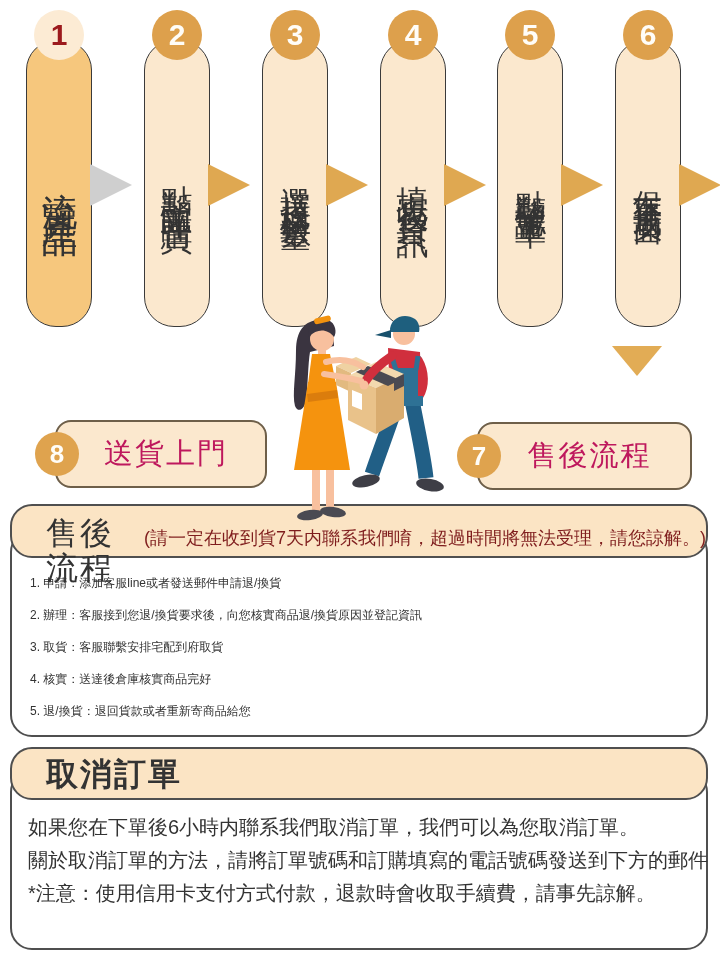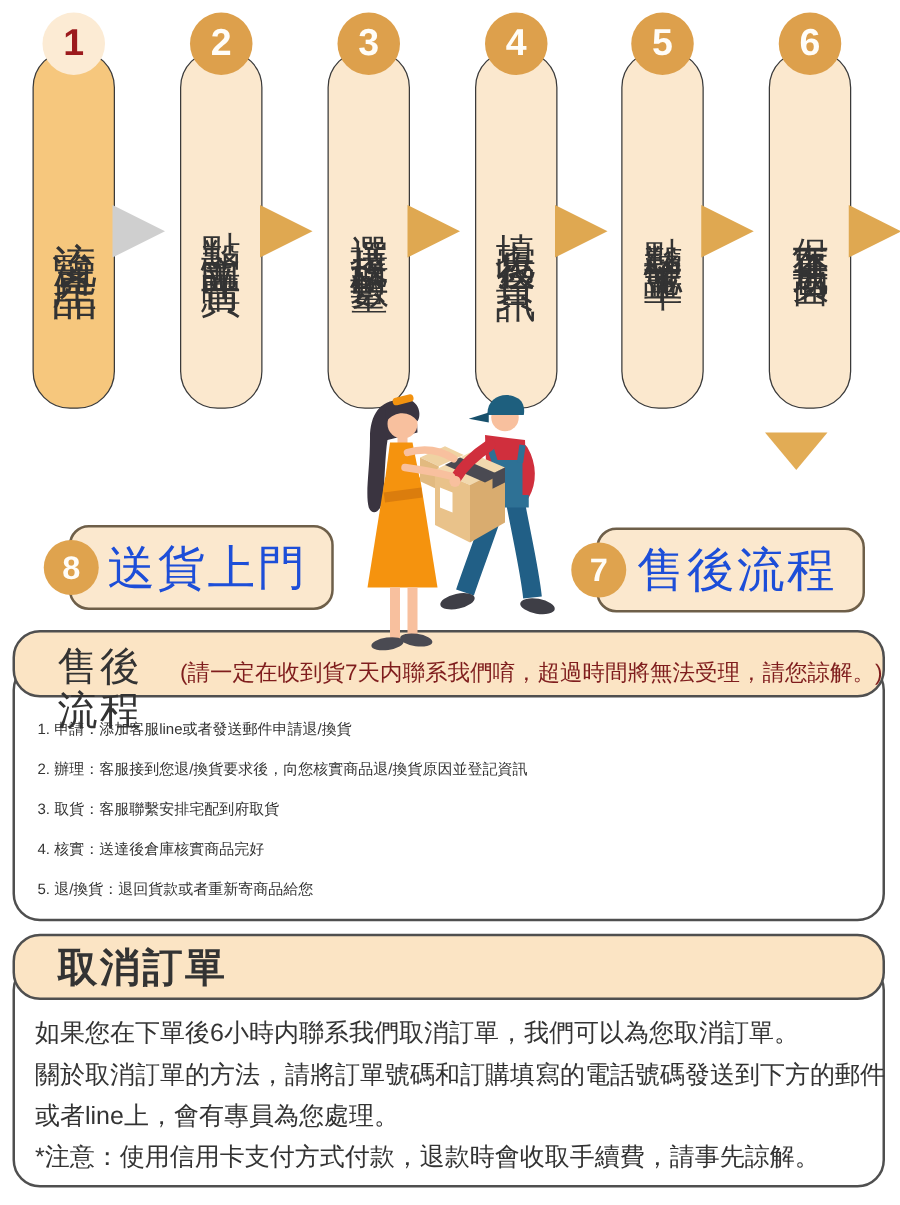--- a/index.html
+++ b/index.html
@@ -34,21 +34,21 @@
               border-top:30px solid #E2AC55;}
 
   
   .h-pill{position:absolute;height:64px;background:#FBE8CE;border:2px solid #6E5F49;border-radius:16px;
           display:flex;align-items:center;justify-content:center;}
   .p8{left:55px;top:420px;width:208px;}
   .p7{left:477px;top:422px;width:211px;}
   .h-num{position:absolute;left:-22px;top:50%;transform:translateY(-50%);width:44px;height:44px;
          border-radius:50%;background:#DFA34E;color:#fffdf8;font-weight:bold;font-size:26px;
          display:flex;align-items:center;justify-content:center;}
-  .h-label{font-size:38px;letter-spacing:2px;color:#1d4ed8;padding-left:10px;}
+  .h-label{font-size:29px;letter-spacing:2px;color:#be185d;padding-left:10px;}
 
   
   .section-box{position:absolute;left:10px;width:698px;background:#fff;border:2px solid #4F4F4F;border-radius:22px;box-sizing:border-box;}
   .after-box{top:530px;height:207px;}
   .cancel-box{top:770px;height:180px;}
   .section-header{position:absolute;left:10px;width:698px;background:#FBE4C4;border:2px solid #4F4F4F;
                   border-radius:22px;box-sizing:border-box;display:flex;align-items:baseline;
                   padding-left:34px;z-index:4;}
   .after-header{top:504px;height:54px;padding-top:10px;}
   .cancel-header{top:747px;height:53px;padding-top:8px;font-weight:bold;}
@@ -170,17 +170,16 @@
     <div class="li">5. 退/換貨：退回貨款或者重新寄商品給您</div>
   </div>
 
   <div class="section-box cancel-box"></div>
   <div class="section-header cancel-header">
     <span class="section-title">取消訂單</span>
   </div>
   <div class="cancel-body">
     <div class="ln">如果您在下單後6小時内聯系我們取消訂單，我們可以為您取消訂單。</div>
     <div class="ln">關於取消訂單的方法，請將訂單號碼和訂購填寫的電話號碼發送到下方的郵件</div>
-    <div class="ln">或者line上，會有專員為您處理。</div>
     <div class="ln">*注意：使用信用卡支付方式付款，退款時會收取手續費，請事先諒解。</div>
   </div>
 
 </div>
 
 </body></html>

